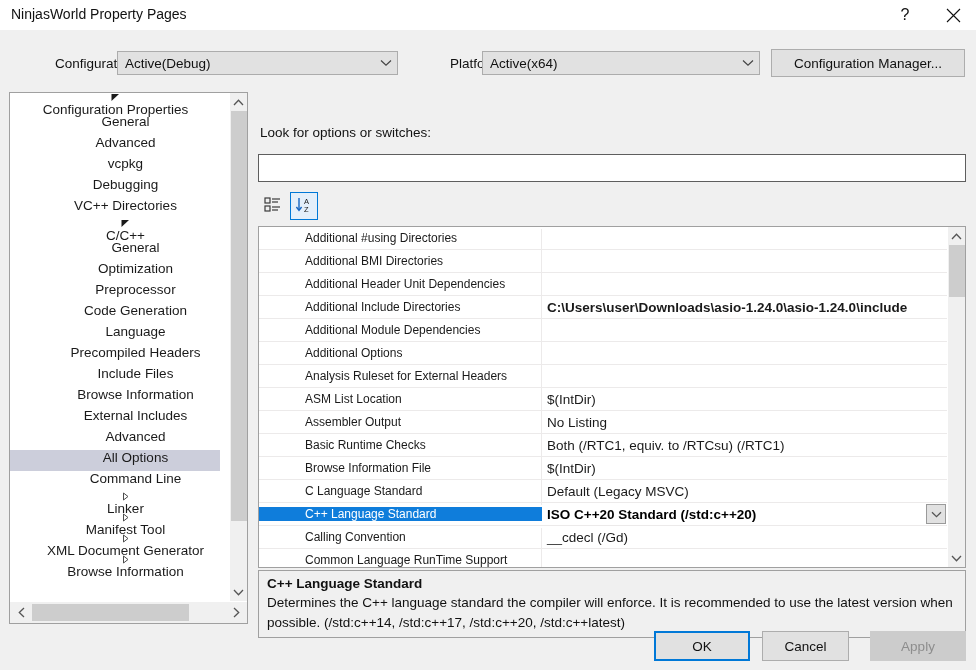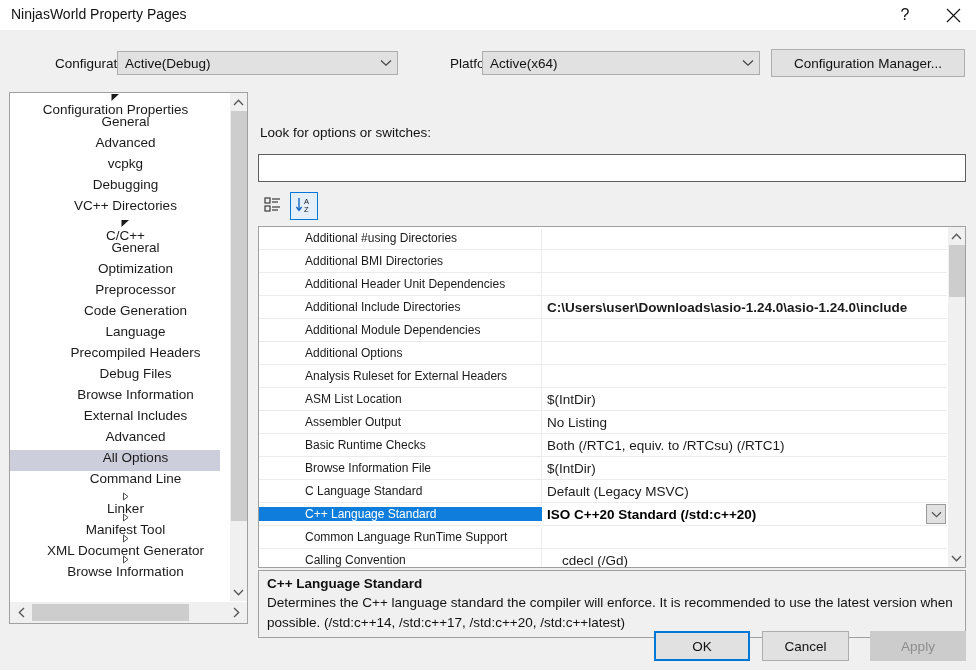--- a/index.html
+++ b/index.html
@@ -497,21 +497,21 @@
         <div class="tree-item" style="padding-left: 44px;">
           <span class="tree-arrow spacer"></span>
           <span class="tree-label">Language</span>
         </div>
         <div class="tree-item" style="padding-left: 44px;">
           <span class="tree-arrow spacer"></span>
           <span class="tree-label">Precompiled Headers</span>
         </div>
         <div class="tree-item" style="padding-left: 44px;">
           <span class="tree-arrow spacer"></span>
-          <span class="tree-label">Debug Files</span>
+          <span class="tree-label">Include Files</span>
         </div>
         <div class="tree-item" style="padding-left: 44px;">
           <span class="tree-arrow spacer"></span>
           <span class="tree-label">Browse Information</span>
         </div>
         <div class="tree-item" style="padding-left: 44px;">
           <span class="tree-arrow spacer"></span>
           <span class="tree-label">External Includes</span>
         </div>
         <div class="tree-item" style="padding-left: 44px;">
@@ -670,26 +670,26 @@
         <div class="prow selected">
           <div class="pname">C++ Language Standard</div>
           <div class="pval">ISO C++20 Standard (/std:c++20)</div>
           <div class="row-dropdown">
             <svg width="11" height="7" viewBox="0 0 11 7">
               <path d="M1 1.3 L5.5 5.6 L10 1.3" stroke="#555" stroke-width="1.3" fill="none"></path>
             </svg>
           </div>
         </div>
         <div class="prow">
+          <div class="pname">Calling Convention</div>
+          <div class="pval">__cdecl (/Gd)</div>
+        </div>
+        <div class="prow">
           <div class="pname">Common Language RunTime Support</div>
           <div class="pval"></div>
-        </div>
-        <div class="prow">
-          <div class="pname">Calling Convention</div>
-          <div class="pval">__cdecl (/Gd)</div>
         </div>
       </div>
 
     <div class="pg-vscroll">
       <div class="sb-btn sb-up">
         <svg width="11" height="7" viewBox="0 0 11 7">
             <path d="M1 6 L5.5 1.3 L10 6" stroke="#555" stroke-width="1.3" fill="none"></path>
           </svg>
       </div>
       <div class="pg-vthumb"></div>

